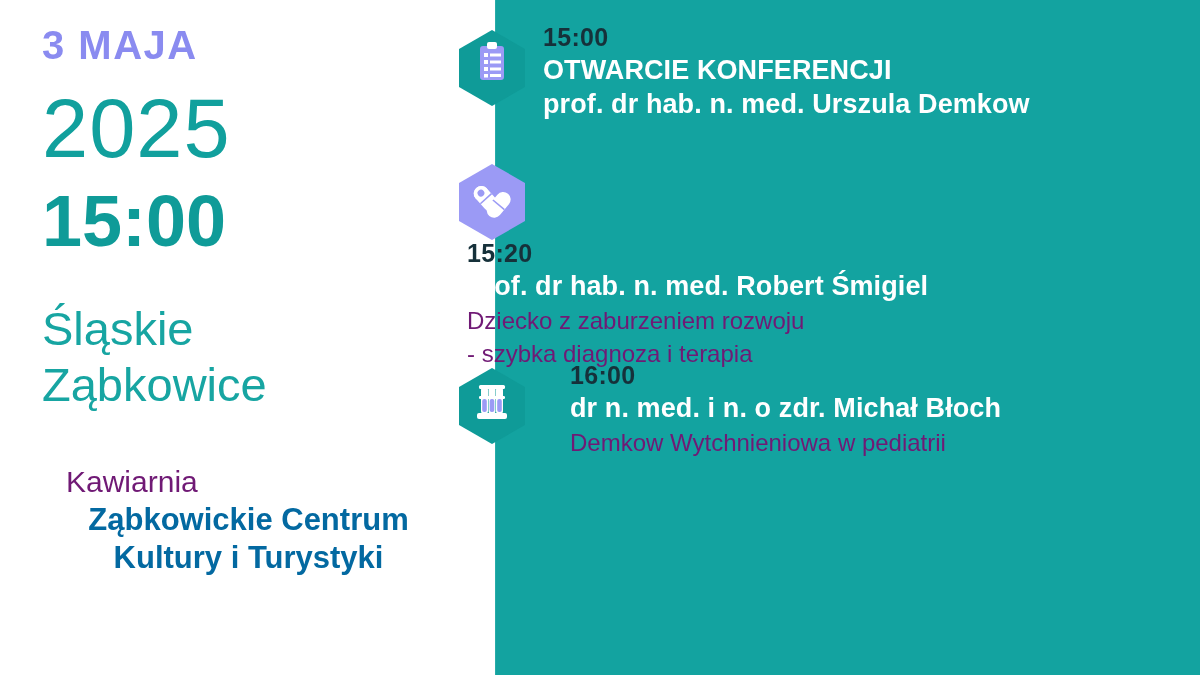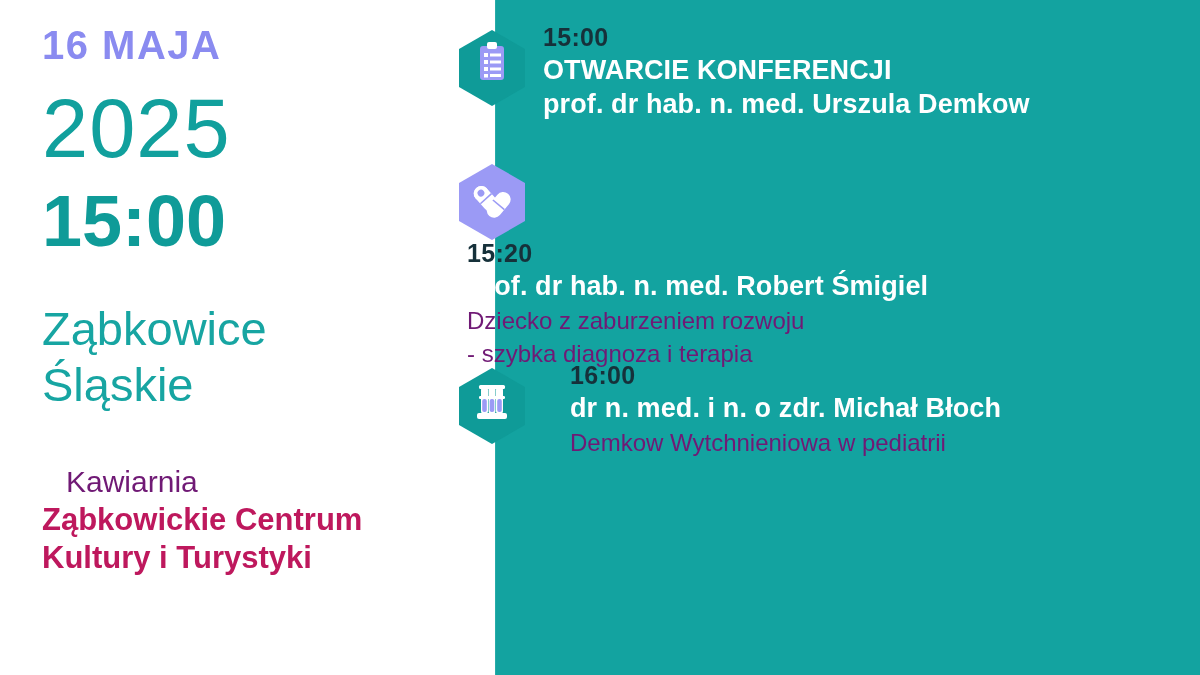--- a/index.html
+++ b/index.html
@@ -77,22 +77,23 @@
   .venue-pre {
     font-size:30px;
     font-weight:400;
     color:#701a75;
     line-height:1.22;
     margin-left:24px;
   }
   .venue-name {
     font-size:31px;
     font-weight:bold;
-    color:#be185d;
+    color:#0369a1;
     line-height:1.22;
+    text-align:center;
   }
 
   
   .agenda {
     position:absolute;
     left:455px; top:0;
     width:745px; height:675px;
   }
   .agenda-row {
     position:absolute;
@@ -150,26 +151,26 @@
 </style>
 </head>
 <body>
 
 <div class="poster">
 
   <div class="teal-panel"></div>
   <div class="panel-edge-glow"></div>
 
   <div class="left-panel">
-    <div class="date-line">16 MAJA</div>
+    <div class="date-line">3 MAJA</div>
     <div class="year">2025</div>
     <div class="hour">15:00</div>
     <div class="city">
+      <div>Śląskie</div>
       <div>Ząbkowice</div>
-      <div>Śląskie</div>
     </div>
     <div class="venue-block">
       <div class="venue-pre">Kawiarnia</div>
       <div class="venue-name">Ząbkowickie Centrum</div>
       <div class="venue-name">Kultury i Turystyki</div>
     </div>
   </div>
 
   <div class="agenda">
 

